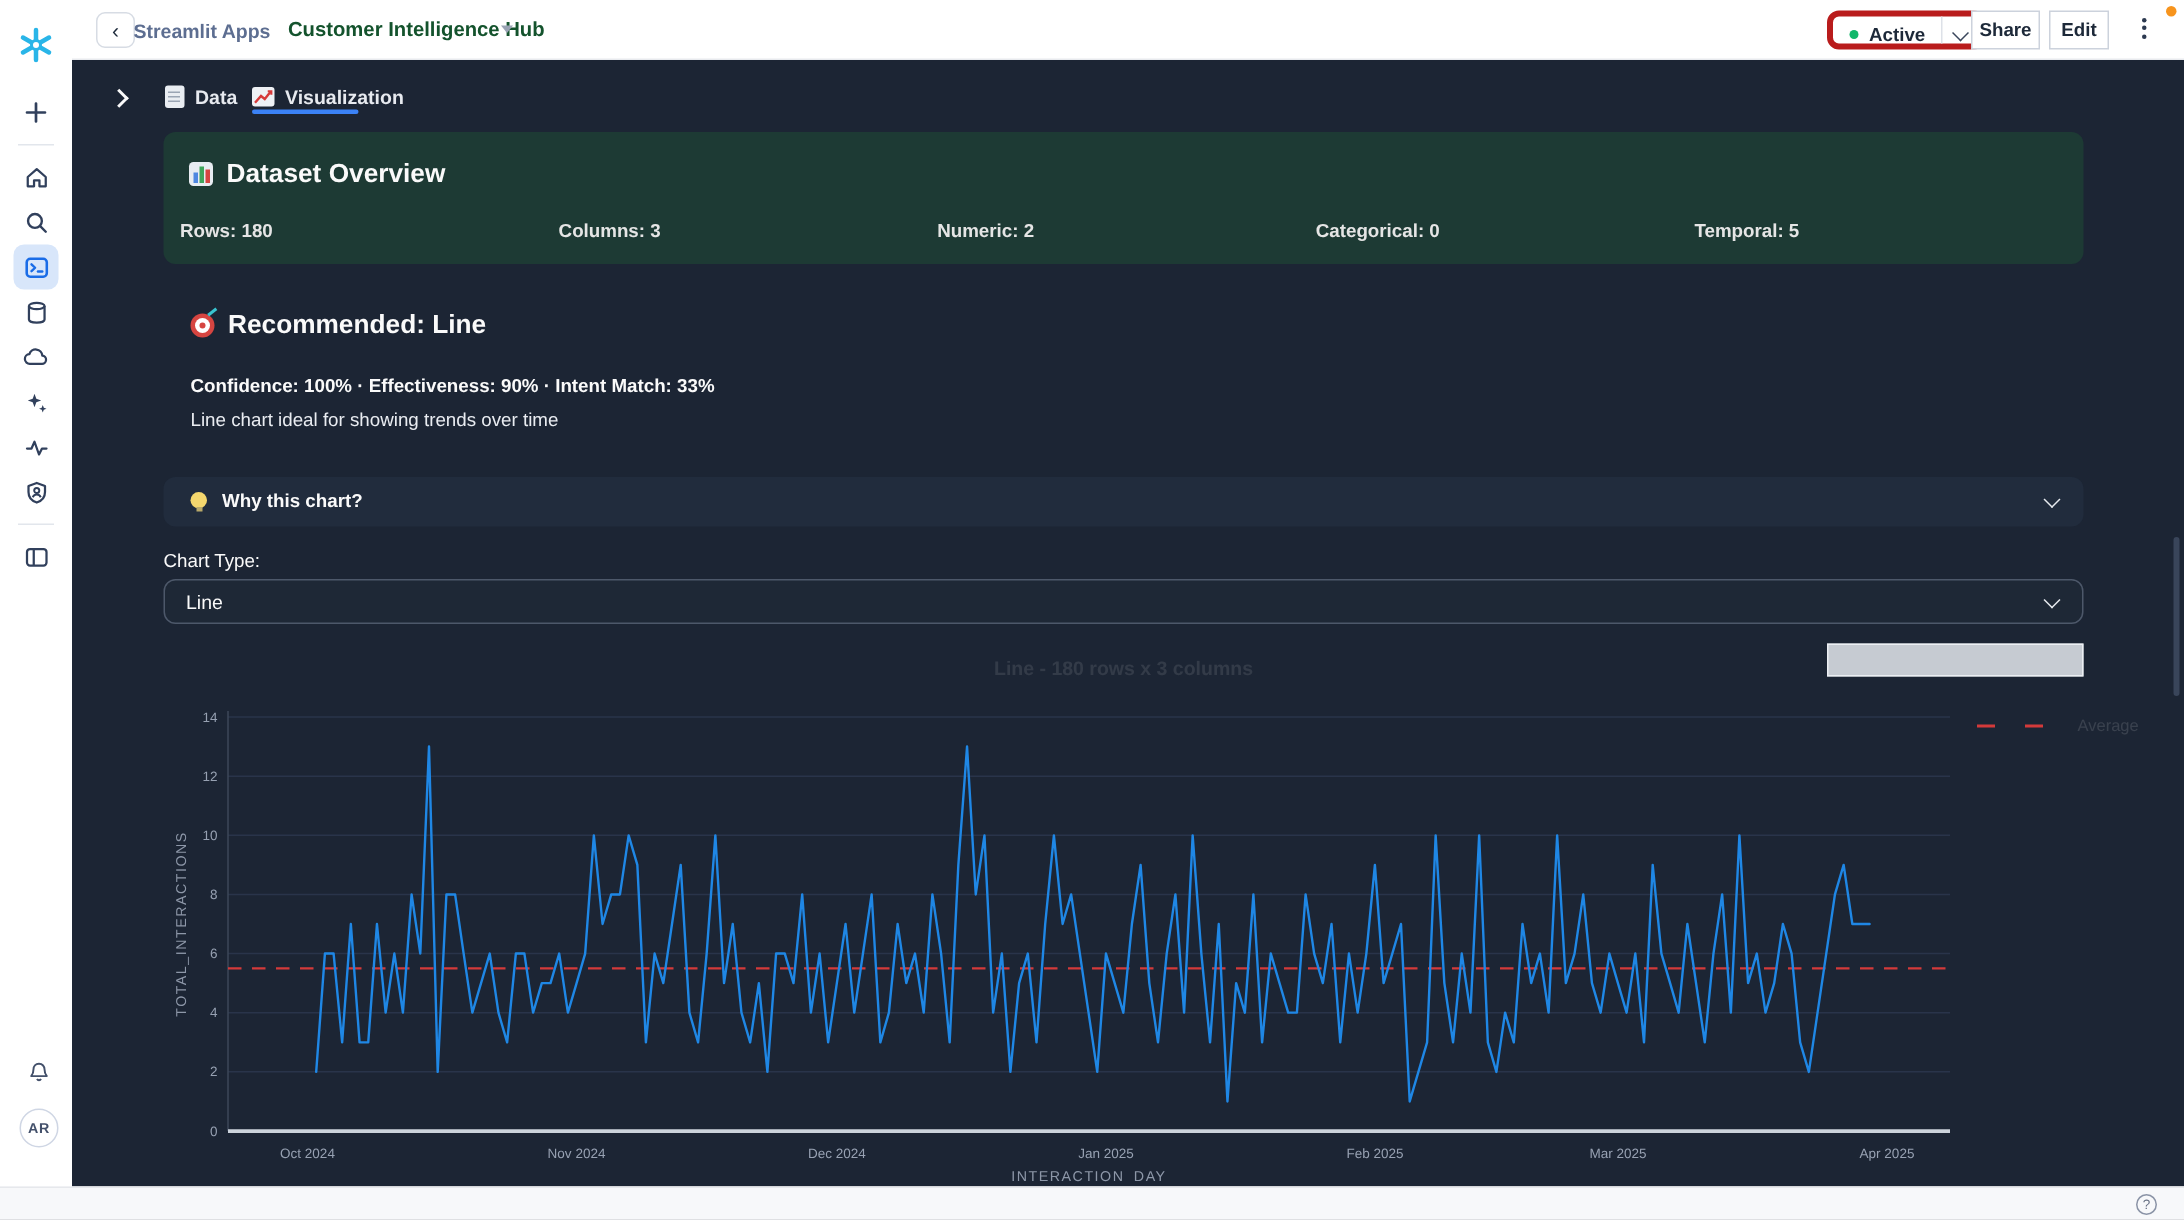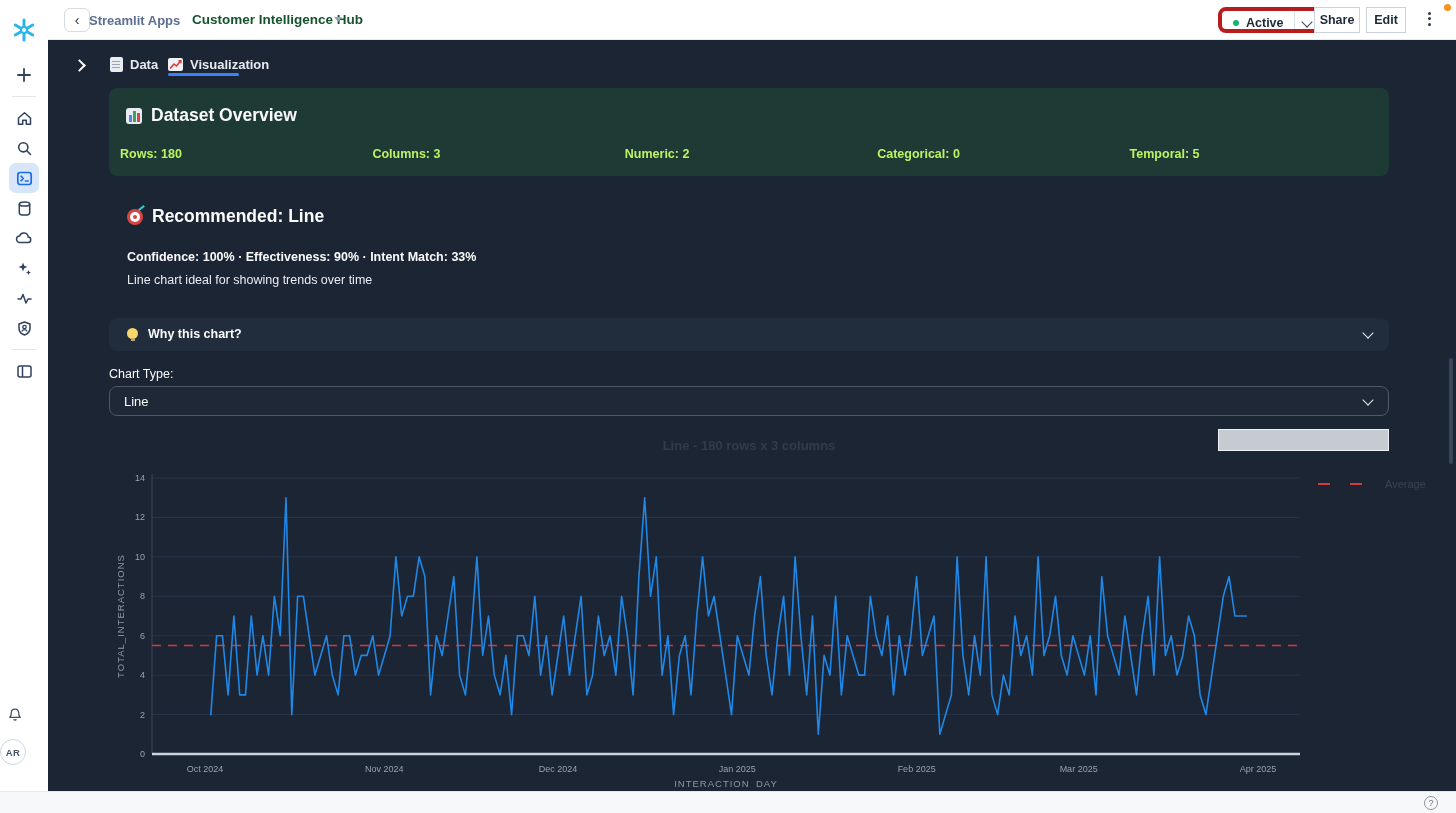--- a/index.html
+++ b/index.html
@@ -33,41 +33,41 @@
   
   .sidebar { position:absolute; left:0; top:0; width:48px; height:791px; background:#ffffff; z-index:6; }
   .logo { position:absolute; left:11px; top:17px; width:26px; height:26px; cursor:pointer; }
   .side-stack { position:absolute; left:0; top:60px; width:48px; display:flex; flex-direction:column;
                 align-items:center; }
   .side-item { width:30px; height:30px; border-radius:7px; display:flex; align-items:center; justify-content:center;
                cursor:pointer; }
   .side-item.active { background:#d8e6fa; }
   .side-div { width:24px; height:1px; background:#e2e6ec; margin:6px 0; }
   .side-bottom { position:absolute; left:0; bottom:26px; width:52px; display:flex; flex-direction:column;
-                 gap:9px; }
+                 align-items:center; gap:9px; }
   .avatar { width:26px; height:26px; border-radius:50%; border:1px solid #cfd6e4; color:#44516b; font-size:9.5px;
             font-weight:600; letter-spacing:.4px; display:flex; align-items:center; justify-content:center;
             background:#fff; cursor:pointer; }
 
   
   .main { position:absolute; left:48px; top:40px; width:1408px; height:751px; background:#1c2534; overflow:hidden; }
   .collapse-chev { position:absolute; left:26px; top:21px; width:10px; height:10px; cursor:pointer; }
   .collapse-chev::before { content:""; position:absolute; left:1px; top:0; width:7px; height:7px;
       border-top:2px solid #fafafa; border-right:2px solid #fafafa; transform:rotate(45deg); }
 
   .tab { position:absolute; top:12px; height:24px; display:flex; align-items:center; gap:7px; cursor:pointer;
          font-size:13px; font-weight:600; color:#e7eaef; }
   .tab-underline { position:absolute; top:33px; height:3px; border-radius:2px; background:#3b82f6; }
 
   .panel { position:absolute; left:61px; top:48px; width:1280px; height:88px; background:#1d3a34; border-radius:8px; }
   .panel-title { position:absolute; left:17px; top:17px; font-size:17.5px; font-weight:700; color:#fafafa;
                  display:flex; align-items:center; gap:9px; }
   .panel-stats { position:absolute; left:11px; top:59px; width:1262px; display:grid;
                  grid-template-columns:repeat(5,1fr); }
-  .panel-stats span { font-size:12.5px; font-weight:700; color:#bef264; }
+  .panel-stats span { font-size:12.5px; font-weight:700; color:#e5e5e5; }
 
   .rec-title { position:absolute; left:79px; top:166px; font-size:17.5px; font-weight:700; color:#fafafa;
                display:flex; align-items:center; gap:9px; }
   .rec-metrics { position:absolute; left:79px; top:210px; font-size:12.5px; font-weight:700; color:#fafafa; }
   .rec-desc { position:absolute; left:79px; top:233px; font-size:12.5px; color:#e9ecf1; }
 
   .expander { position:absolute; left:61px; top:278px; width:1280px; height:33px; background:#212c3d;
               border-radius:8px; cursor:pointer; }
   .expander-label { position:absolute; left:18px; top:9px; font-size:12.5px; font-weight:600; color:#fafafa;
                     display:flex; align-items:center; gap:10px; }

